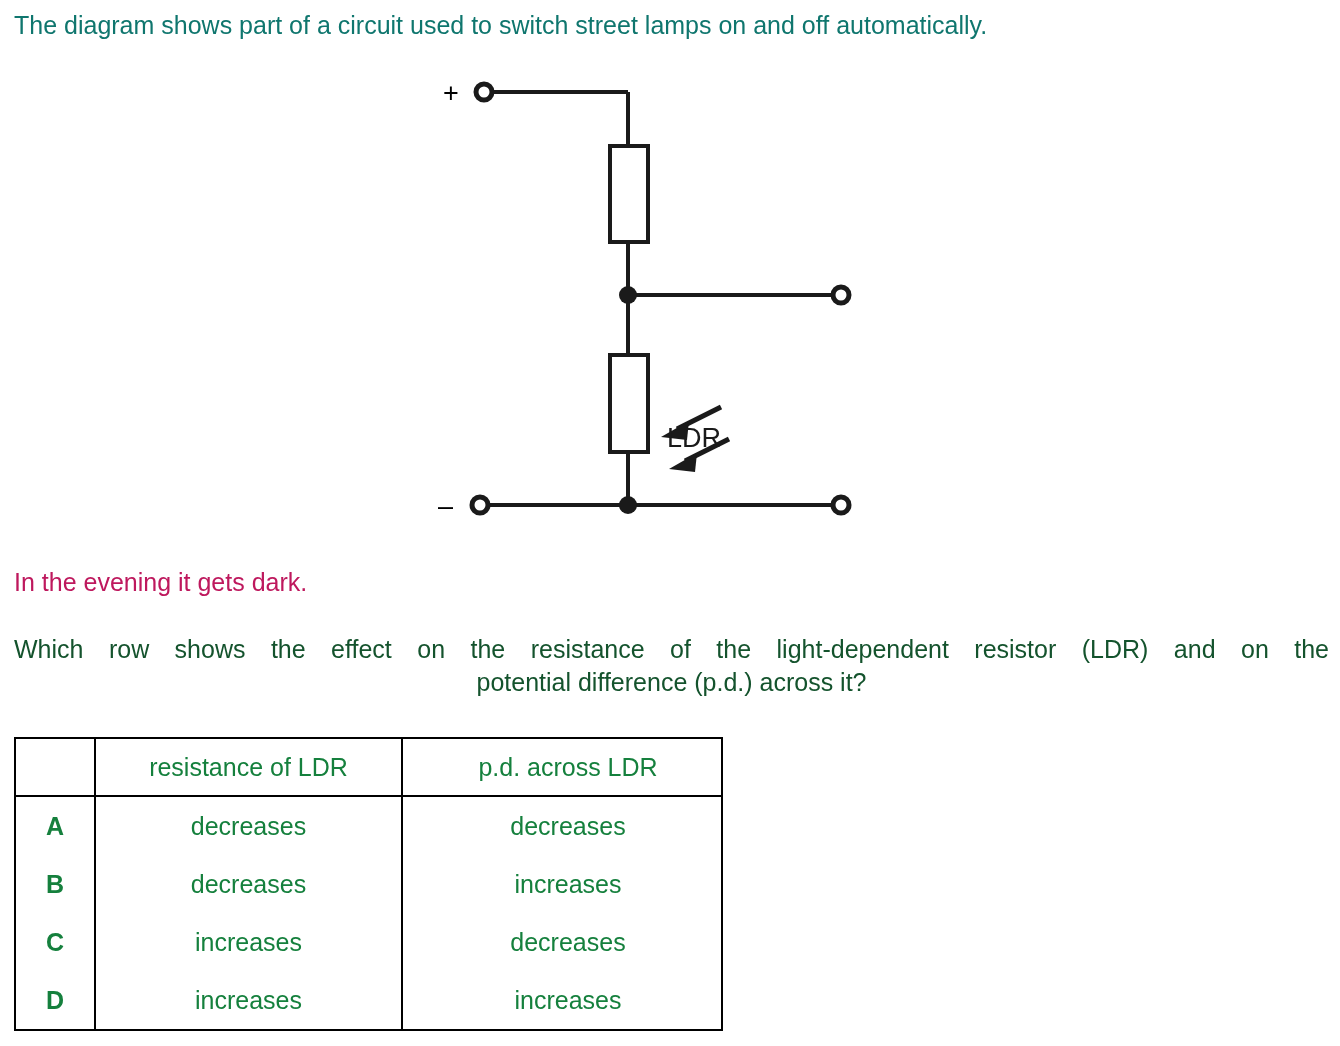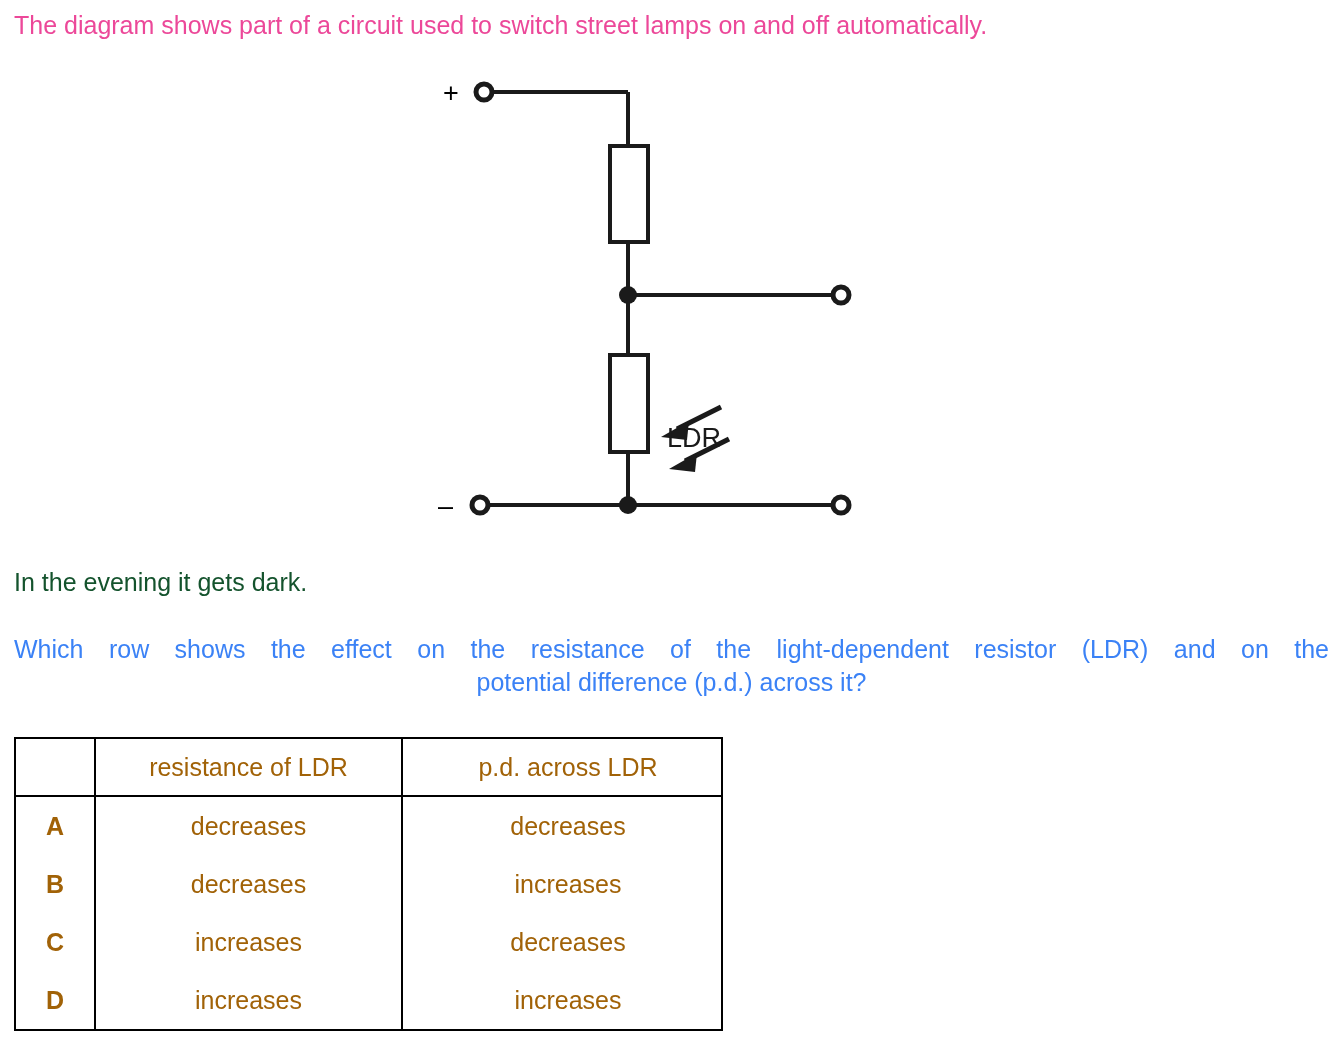--- a/index.html
+++ b/index.html
@@ -18,41 +18,41 @@
   }
 
   
   .intro-text {
     position: absolute;
     left: 14px;
     top: 8px;
     width: 1312px;
     font-size: 25px;
     line-height: 34px;
-    color: #ec4899;
+    color: #0f766e;
   }
 
   .evening-text {
     position: absolute;
     left: 14px;
     top: 565px;
     width: 900px;
     font-size: 25px;
     line-height: 34px;
-    color: #14532d;
+    color: #be185d;
   }
 
   .question-text {
     position: absolute;
     left: 14px;
     top: 633px;
     width: 1315px;
     font-size: 25px;
     line-height: 33px;
-    color: #3b82f6;
+    color: #14532d;
     text-align: justify;
     text-justify: inter-word;
   }
   .question-text .line1 {
     display: block;
     text-align: justify;
     text-align-last: justify;
   }
   .question-text .line2 {
     display: block;
@@ -74,21 +74,21 @@
     position: absolute;
     left: 14px;
     top: 737px;
     width: 689px;
     border-collapse: collapse;
     table-layout: fixed;
   }
   .answer-table td {
     border: 2px solid #000000;
     font-size: 25px;
-    color: #a16207;
+    color: #15803d;
     text-align: center;
     vertical-align: middle;
     padding: 0;
     margin-left: 35px;
   }
   .answer-table .col-label  { width: 78px; }
   .answer-table .col-first  { width: 305px; }
   .answer-table .col-second { width: 306px; padding-left: 12px; }
 
   .answer-table tr.header-row td { height: 56px; }

